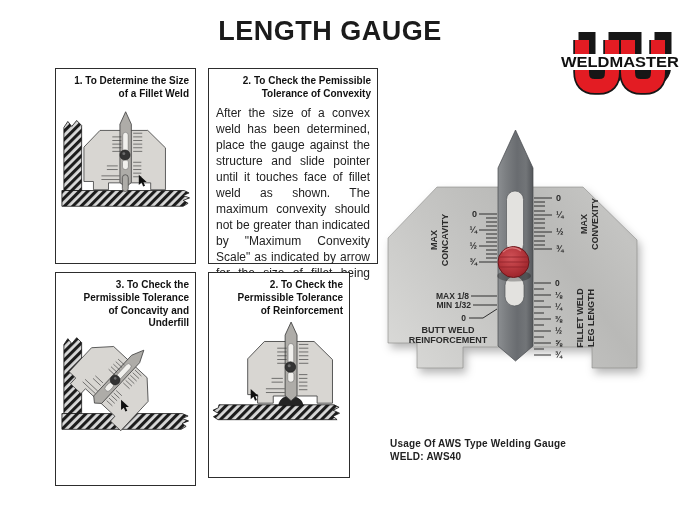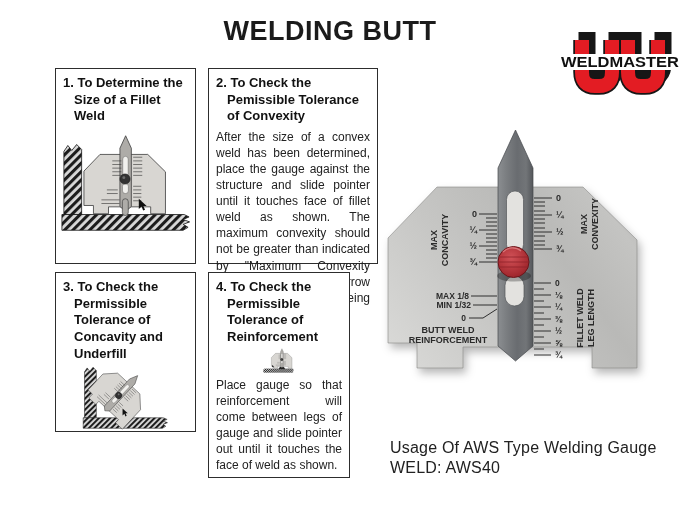--- a/index.html
+++ b/index.html
@@ -5,28 +5,28 @@
   html,body{margin:0;padding:0;background:#fff;}
   .page{position:relative;width:700px;height:516px;background:#ffffff;overflow:hidden;
         font-family:"Liberation Sans",sans-serif;color:#1c1c1c;}
   .main-title{position:absolute;left:110px;top:16px;width:440px;text-align:center;
         font-size:27px;font-weight:bold;letter-spacing:.5px;color:#1b1b1b;}
   .logo{position:absolute;left:554px;top:12px;width:132px;height:94px;}
   .panel{position:absolute;background:#fff;border:1.6px solid #2d2d2d;box-sizing:border-box;
         display:flex;flex-direction:column;}
   .p1{left:55px;top:68px;width:141px;height:196px;}
   .p2{left:208px;top:68px;width:170px;height:196px;}
-  .p3{left:55px;top:272px;width:141px;height:160px;}
+  .p3{left:55px;top:272px;width:141px;height:214px;}
   .p4{left:208px;top:272px;width:142px;height:206px;}
-  .panel-title{font-weight:bold;font-size:13px;line-height:1.28;padding:6px 6px 2px 18px;
-        text-indent:-11px;color:#111;}
+  .panel-title{font-weight:bold;font-size:10px;line-height:1.28;padding:6px 6px 2px 18px;
+        text-indent:-11px;color:#111;text-align:right;}
   .panel-illust{display:block;width:100%;}
   .panel-body{font-size:12px;line-height:1.34;padding:2px 7px 4px 7px;text-align:justify;color:#222;}
-  .caption{position:absolute;left:390px;top:438px;width:300px;font-weight:normal;
-        font-size:16px;line-height:1.27;color:#222;letter-spacing:.2px;}
+  .caption{position:absolute;left:390px;top:438px;width:300px;font-weight:bold;
+        font-size:10px;line-height:1.27;color:#222;letter-spacing:.2px;}
   .gauge-svg{position:absolute;left:380px;top:112px;width:300px;height:278px;}
   .gtxt{font-family:"Liberation Sans",sans-serif;fill:#2b2b2b;font-weight:bold;}
 </style>
 </head>
 <body>
 
 <div class="page">
 
   <svg width="0" height="0" style="position:absolute" aria-hidden="true">
     <defs>
@@ -64,21 +64,21 @@
         <rect x="-2.5" y="-25" width="6" height="22" rx="3" fill="#f1f0ed" stroke="#555" stroke-width="0.5"></rect>
         <rect x="-2.8" y="5" width="6.5" height="11" rx="3" fill="#f1f0ed" stroke="#555" stroke-width="0.5"></rect>
         <path d="M-14 -20H-4M-14 -16H-4M-14 -12H-4M-14 -8H-4M-14 -4H-4M9 -24H19M9 -20H19M9 -16H19M9 -12H19M9 -8H19M9 -4H19M9 8H18M9 12H18M9 16H18M9 20H18M9 24H18M-20 12H-8M-20 16H-8M-26 23H-6M-26 27H-6" stroke="#3a3a3a" stroke-width="0.7" fill="none"></path>
         <circle cx="0" cy="0" r="5.6" fill="#333" stroke="#111" stroke-width="0.6"></circle>
         <circle cx="-1.3" cy="-1.5" r="1.6" fill="#6d6d6d"></circle>
       </g>
       <path id="cursor-shape" d="M0 0L0 10.5L2.8 8L4.4 12L6.3 11.1L4.6 7.3L8 7.3Z" fill="#101010"></path>
     </defs>
   </svg>
 
-  <div class="main-title">WELDING BUTT</div>
+  <div class="main-title">LENGTH GAUGE</div>
 
   <svg class="logo" viewBox="0 0 132 94">
     <g transform="translate(5,-8)" fill="none" stroke="#161616" stroke-width="17">
       <path d="M28 28 V60 Q28 74 41 74 H45 Q58 74 58 60 V28"></path>
       <path d="M74 28 V60 Q74 74 87 74 H91 Q104 74 104 60 V28"></path>
     </g>
     <g fill="none" stroke="#161616" stroke-width="17.5">
       <path d="M28 28 V60 Q28 74 41 74 H45 Q58 74 58 60 V28"></path>
       <path d="M74 28 V60 Q74 74 87 74 H91 Q104 74 104 60 V28"></path>
     </g>
@@ -116,28 +116,27 @@
     <div class="panel-title">3. To Check the Permissible Tolerance of Concavity and Underfill</div>
     <svg class="panel-illust" viewBox="0 0 141 102" height="102">
       <path d="M8 12L12 6L16 11L21 5L26 10V82H8Z" fill="url(#hatch)" stroke="#161616" stroke-width="0.8"></path>
       <path d="M6 82H128L134 84.5L128 87L134.5 89.5L128 92L132 95L127 98H6Z" fill="url(#hatch)" stroke="#161616" stroke-width="0.8"></path>
       <use href="#mini-gauge" transform="translate(60,48) rotate(43) scale(0.88)"></use>
       <use href="#cursor-shape" transform="translate(66,68)"></use>
     </svg>
   </div>
 
   <div class="panel p4">
-    <div class="panel-title">4. To Check the Permissible Tolerance of Reinforcement</div>
+    <div class="panel-title">2. To Check the Permissible Tolerance of Reinforcement</div>
     <svg class="panel-illust" viewBox="0 0 141 112" height="112">
       <path d="M10 86H126L131 88.5L125 91.5L131.5 94.5L125 97.5L129 101H9L4.5 98L10 95L4 91.5L9.5 89Z" fill="url(#hatch)" stroke="#161616" stroke-width="0.8"></path>
       <path d="M70 87 Q71 80 77 78 Q83 75.5 89 79 Q94 81 95 87 Z" fill="#242424" stroke="#111" stroke-width="0.5"></path>
       <use href="#mini-gauge" transform="translate(82,48) scale(0.95)"></use>
       <use href="#cursor-shape" transform="translate(42,70)"></use>
     </svg>
-    <div class="panel-body">Place gauge so that reinforcement will come between legs of gauge and slide pointer out until it touches the face of weld as shown.</div>
   </div>
 
   <svg class="gauge-svg" viewBox="380 112 300 278">
     <g style="filter:drop-shadow(3px 5px 4px rgba(0,0,0,0.28))">
       <path d="M388 238 L437 187 L583 187 L637 240 L637 368 L592 368 L592 347 L463 347 L463 368 L417 368 L417 343 L388 343 Z" fill="url(#metal)" stroke="#8a8a88" stroke-width="0.6"></path>
       <path d="M388 238 L437 187 L583 187 L637 240 L637 368 L592 368 L592 347 L463 347 L463 368 L417 368 L417 343 L388 343 Z" fill="url(#brush)"></path>
     </g>
 
     <path d="M479 214H497M486 218H497M486 222H497M486 226H497M479 230H497M486 234H497M486 238H497M486 242H497M479 246H497M486 250H497M486 254H497M486 258H497M479 262H497" stroke="#2f2f2f" stroke-width="1"></path>
     <text class="gtxt" x="477" y="217" font-size="9" text-anchor="end">0</text>

